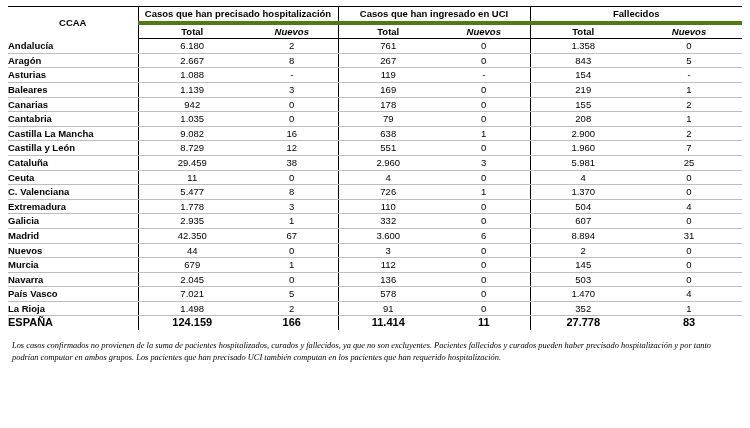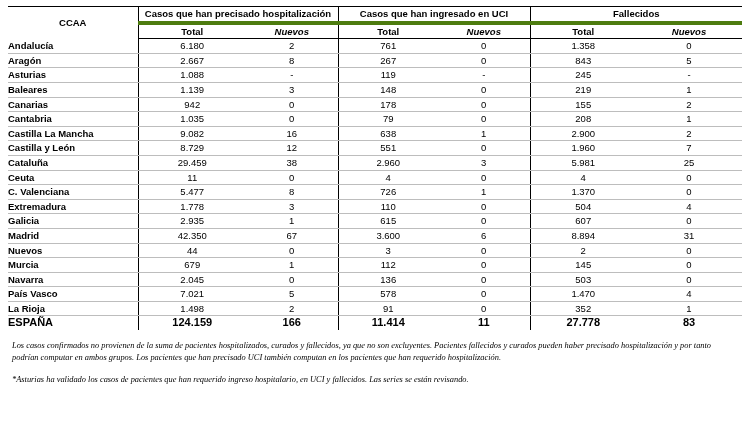--- a/index.html
+++ b/index.html
@@ -145,28 +145,28 @@
         <td class="num">0</td>
         <td class="num sep-left">843</td>
         <td class="num">5</td>
       </tr>
       <tr>
         <td class="region">Asturias</td>
         <td class="num sep-left">1.088</td>
         <td class="num">-</td>
         <td class="num sep-left">119</td>
         <td class="num">-</td>
-        <td class="num sep-left">245</td>
+        <td class="num sep-left">154</td>
         <td class="num">-</td>
       </tr>
       <tr>
         <td class="region">Baleares</td>
         <td class="num sep-left">1.139</td>
         <td class="num">3</td>
-        <td class="num sep-left">148</td>
+        <td class="num sep-left">169</td>
         <td class="num">0</td>
         <td class="num sep-left">219</td>
         <td class="num">1</td>
       </tr>
       <tr>
         <td class="region">Canarias</td>
         <td class="num sep-left">942</td>
         <td class="num">0</td>
         <td class="num sep-left">178</td>
         <td class="num">0</td>
@@ -233,21 +233,21 @@
         <td class="num">3</td>
         <td class="num sep-left">110</td>
         <td class="num">0</td>
         <td class="num sep-left">504</td>
         <td class="num">4</td>
       </tr>
       <tr>
         <td class="region">Galicia</td>
         <td class="num sep-left">2.935</td>
         <td class="num">1</td>
-        <td class="num sep-left">615</td>
+        <td class="num sep-left">332</td>
         <td class="num">0</td>
         <td class="num sep-left">607</td>
         <td class="num">0</td>
       </tr>
       <tr>
         <td class="region">Madrid</td>
         <td class="num sep-left">42.350</td>
         <td class="num">67</td>
         <td class="num sep-left">3.600</td>
         <td class="num">6</td>
@@ -306,16 +306,15 @@
         <td class="num sep-left">11.414</td>
         <td class="num">11</td>
         <td class="num sep-left">27.778</td>
         <td class="num">83</td>
       </tr>
     </tbody>
   </table>
 
   <div class="notes">
     <p>Los casos confirmados no provienen de la suma de pacientes hospitalizados, curados y fallecidos, ya que no son excluyentes. Pacientes fallecidos y curados pueden haber precisado hospitalización y por tanto podrían computar en ambos grupos. Los pacientes que han precisado UCI también computan en los pacientes que han requerido hospitalización.</p>
-    <p>*Asturias ha validado los casos de pacientes que han requerido ingreso hospitalario, en UCI y fallecidos. Las series se están revisando.</p>
   </div>
 
 </div>
 
 </body></html>

